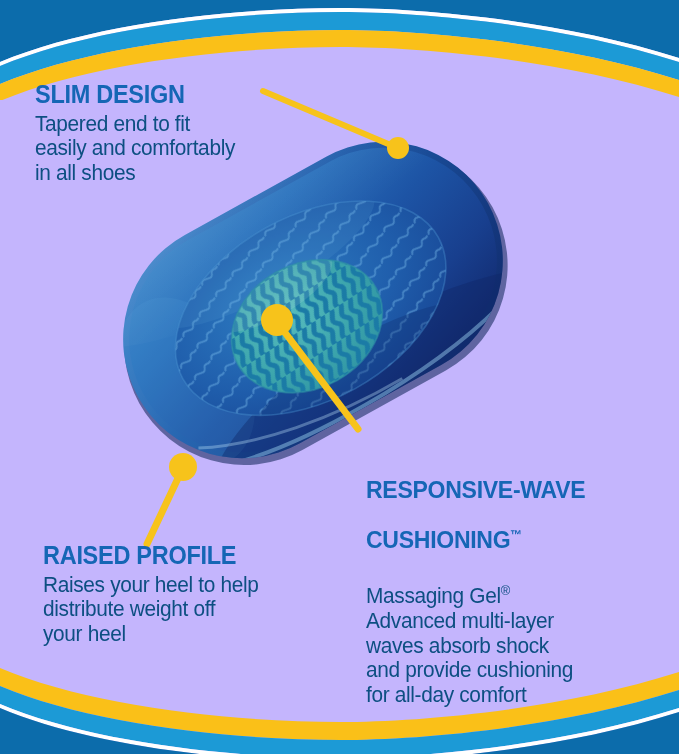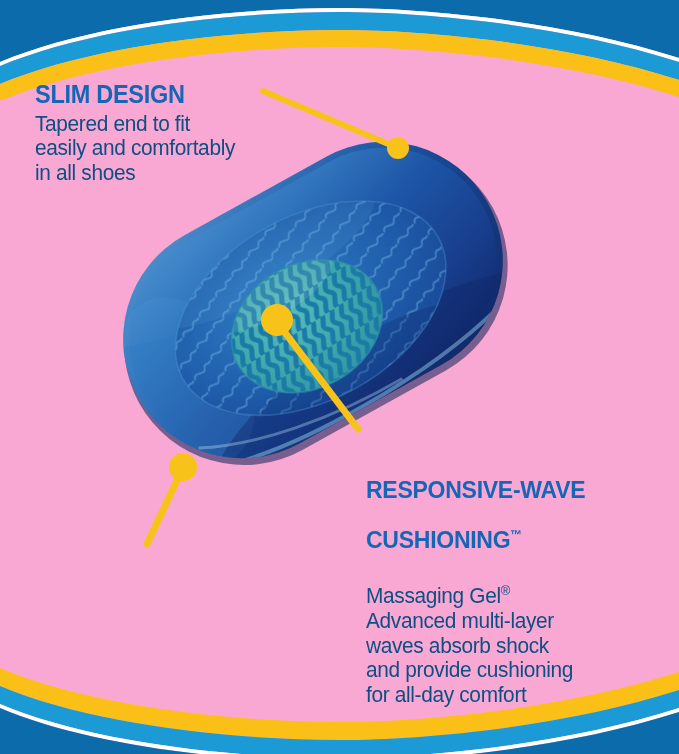--- a/index.html
+++ b/index.html
@@ -9,21 +9,21 @@
     background: #ffffff;
   }
   body {
     font-family: "Liberation Sans", sans-serif;
   }
 
   #infographic {
     position: relative;
     width: 679px;
     height: 754px;
-    background: #f9a8d4;
+    background: #c4b5fd;
     overflow: hidden;
   }
 
   
   .banner {
     position: absolute;
     left: 0;
     width: 679px;
     pointer-events: none;
   }
@@ -229,14 +229,20 @@
       <span>CUSHIONING</span><span class="tm">™</span>
     </h2>
     <p class="callout-body">
       <span>Massaging Gel</span><span class="reg">®</span><br><span>Advanced multi-layer
 waves absorb shock
 and provide cushioning
 for all-day comfort</span>
     </p>
   </div>
 
+  <div class="callout" id="callout-raised-profile">
+    <h2 class="callout-title">RAISED PROFILE</h2>
+    <p class="callout-body">Raises your heel to help
+distribute weight off
+your heel</p>
+  </div>
 
 </div>
 
 </body></html>

